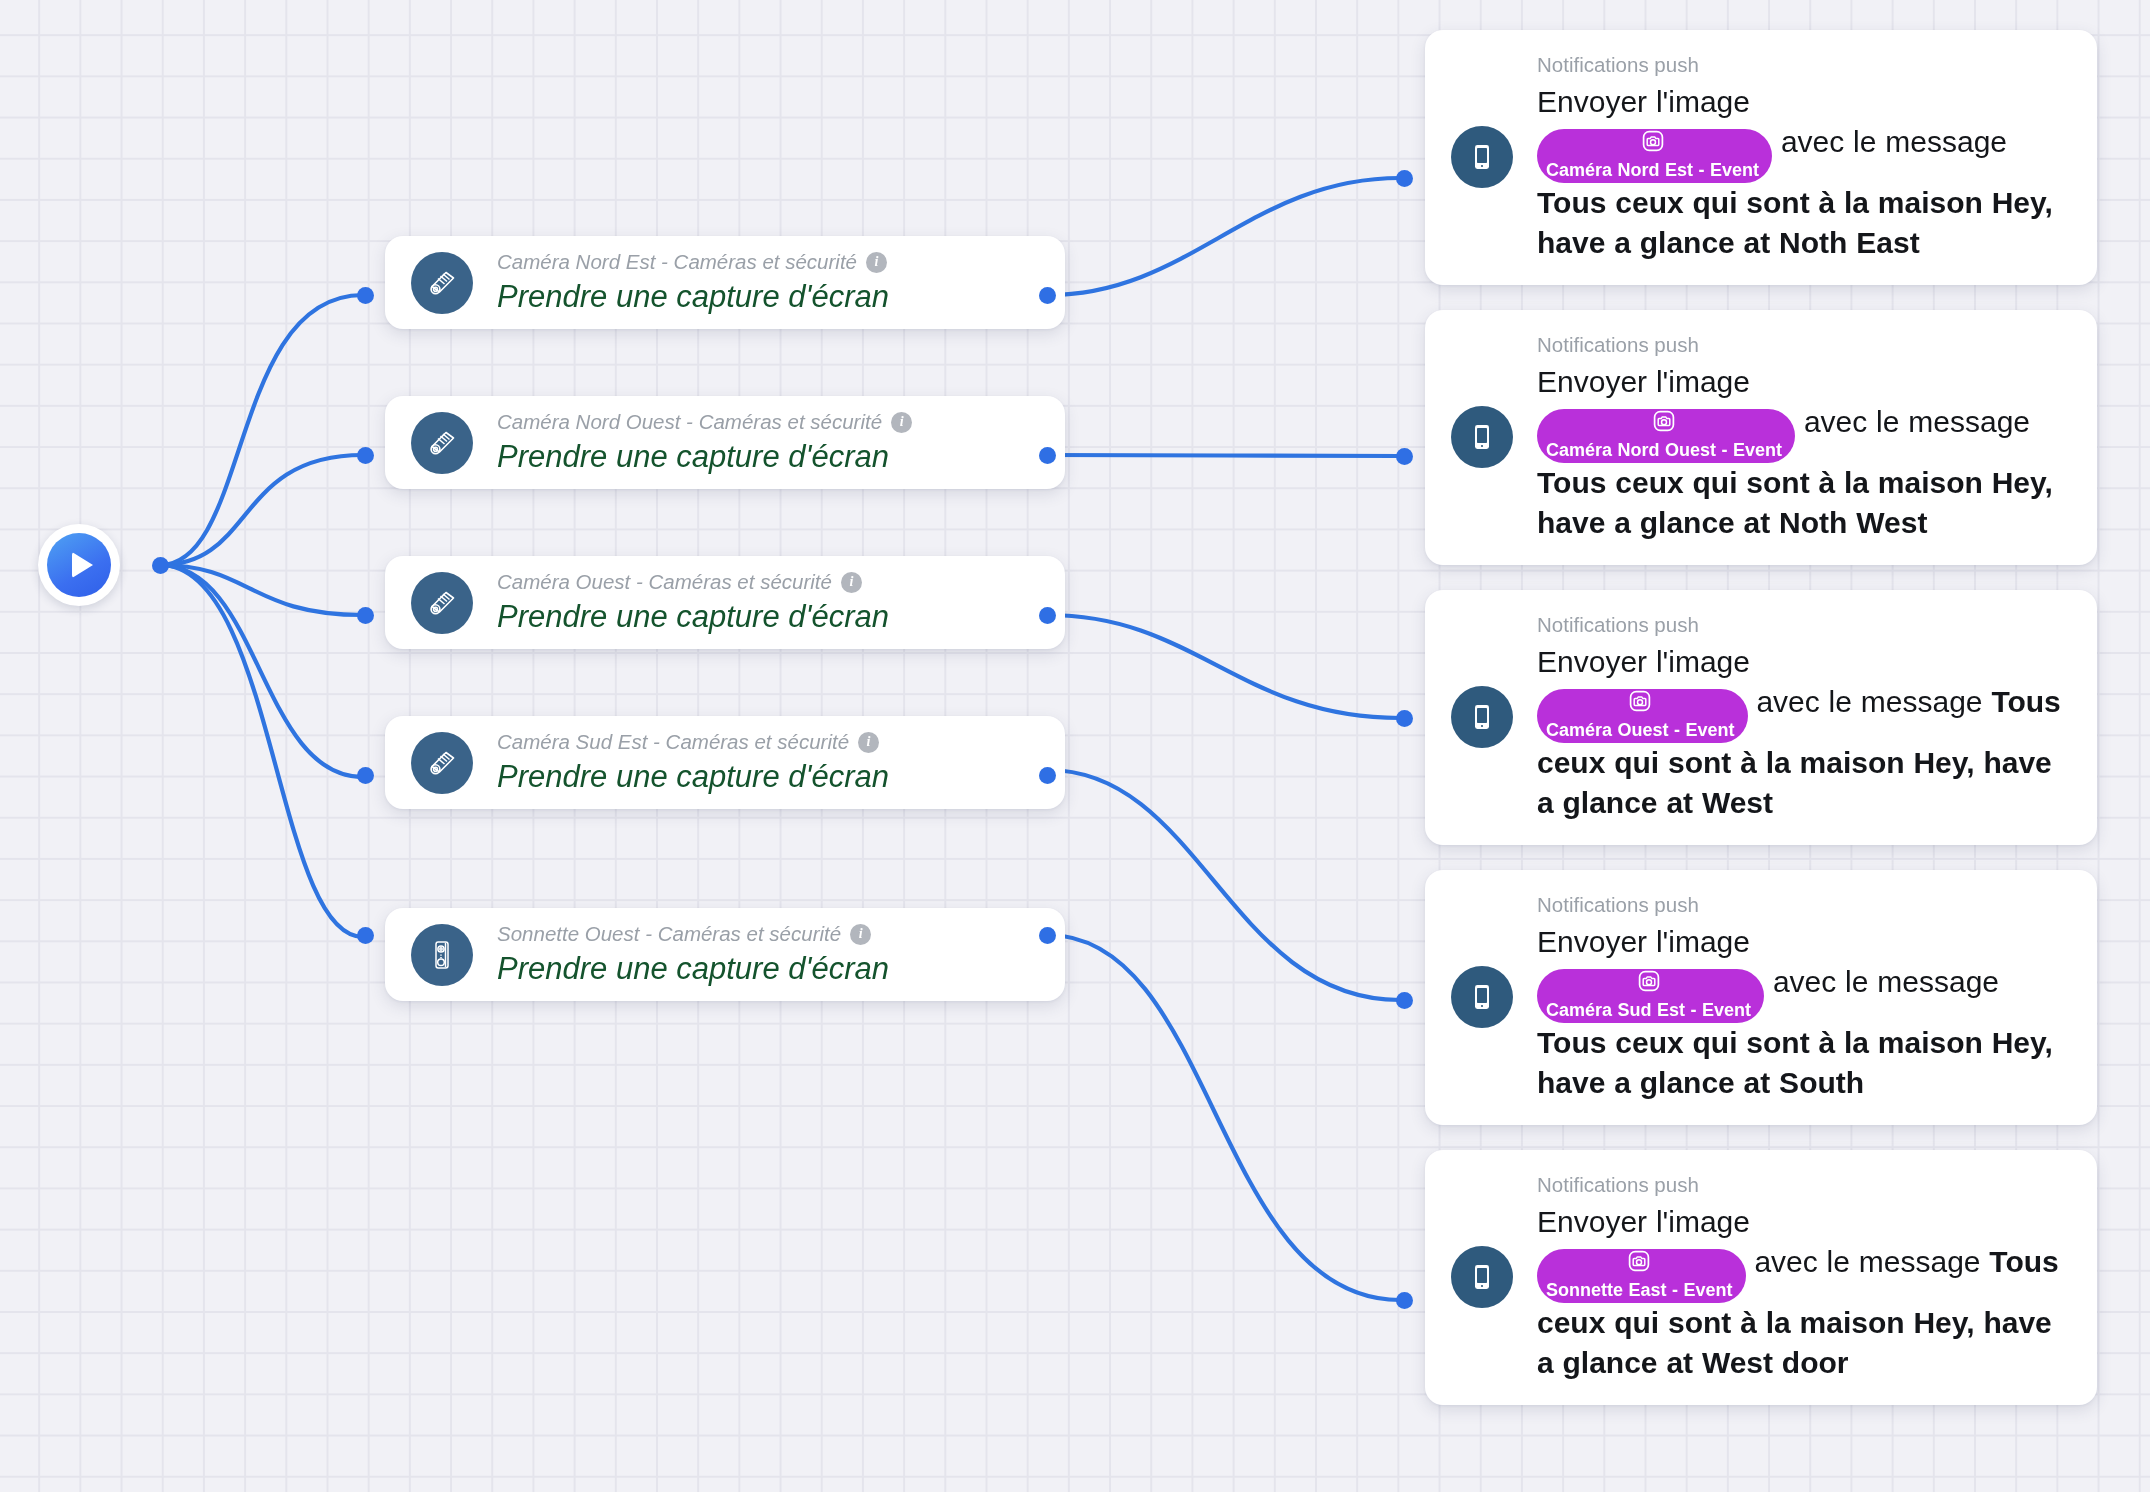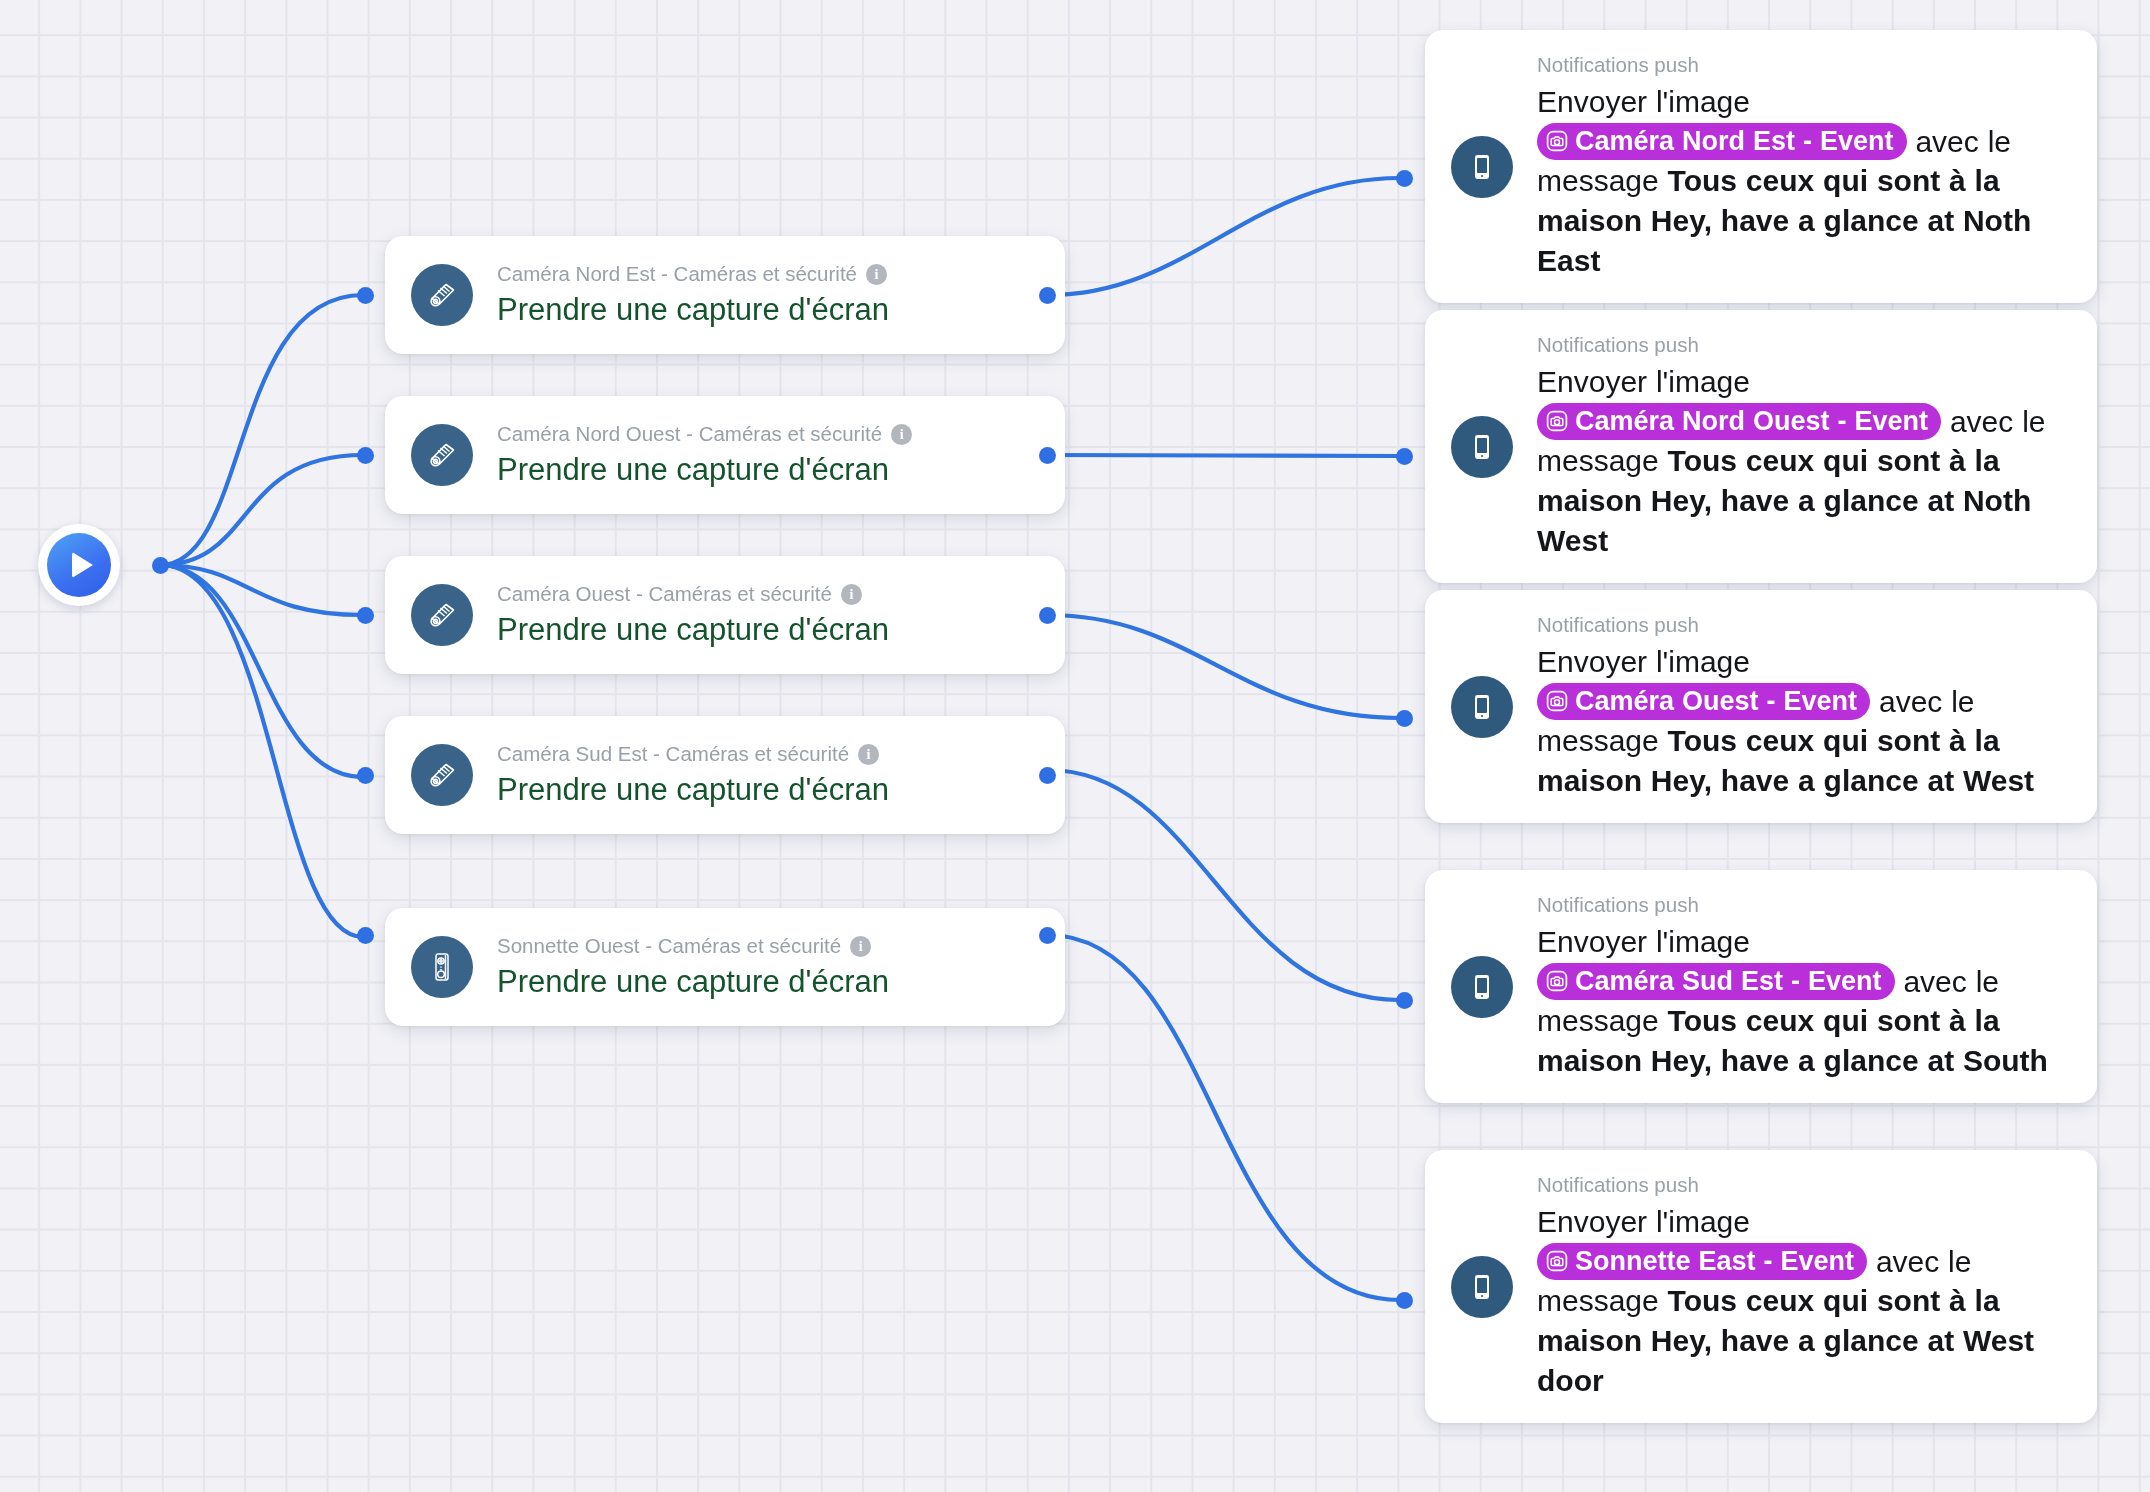--- a/index.html
+++ b/index.html
@@ -78,24 +78,25 @@
     border-radius: 18px;
     box-shadow: 0 5px 16px rgba(45,55,95,0.13), 0 1px 3px rgba(45,55,95,0.07);
     z-index: 3;
     margin-left: 20px;
   }
 
   
   .action-node {
     left: 365px;
     width: 680px;
-    height: 118px;
+    height: 93px;
     display: flex;
     align-items: center;
     padding: 0 26px;
+    font-style: italic;
   }
   .dev-icon {
     flex: 0 0 auto;
     width: 62px;
     height: 62px;
     border-radius: 50%;
     background: #3a6389;
     display: flex;
     align-items: center;
     justify-content: center;
@@ -169,25 +170,26 @@
   .notif-sentence .light { font-weight: normal; }
   .notif-sentence .bold  { font-weight: bold; }
   .chip {
     display: inline-flex;
     align-items: center;
     gap: 7px;
     background: #b930da;
     color: #ffffff;
     border-radius: 999px;
     padding: 1px 13px 2px 9px;
-    font-size: 27px;
+    font-size: 18px;
     font-weight: bold;
     vertical-align: baseline;
     line-height: 1.26;
     white-space: nowrap;
+    flex-direction: column;
   }
   .chip svg { flex: 0 0 auto; display: block; }
 
   
   .port {
     position: absolute;
     width: 17px;
     height: 17px;
     border-radius: 50%;
     background: #2f6fe4;

